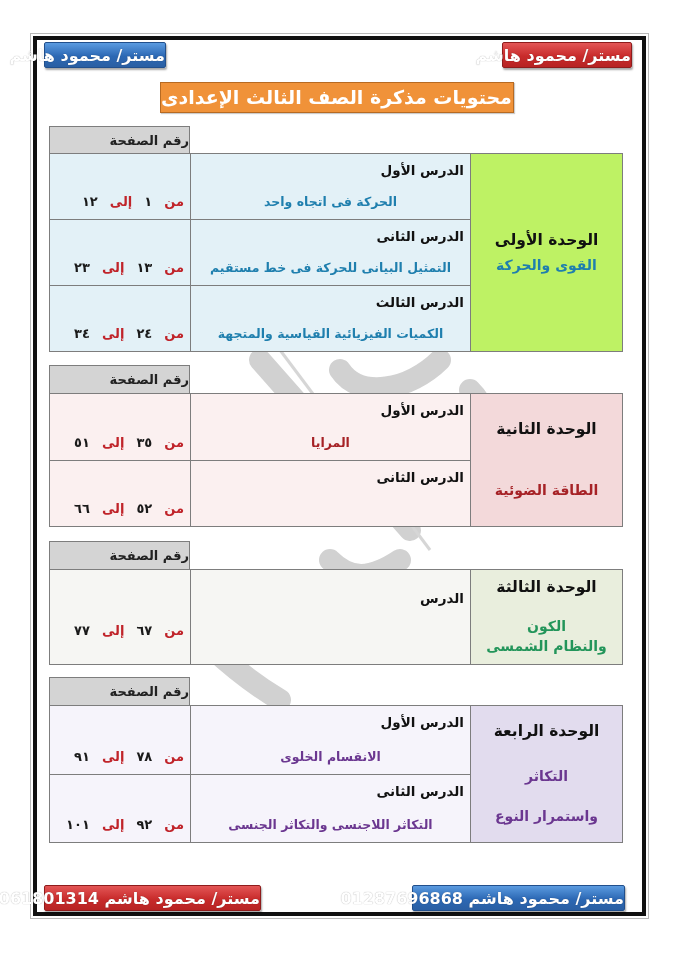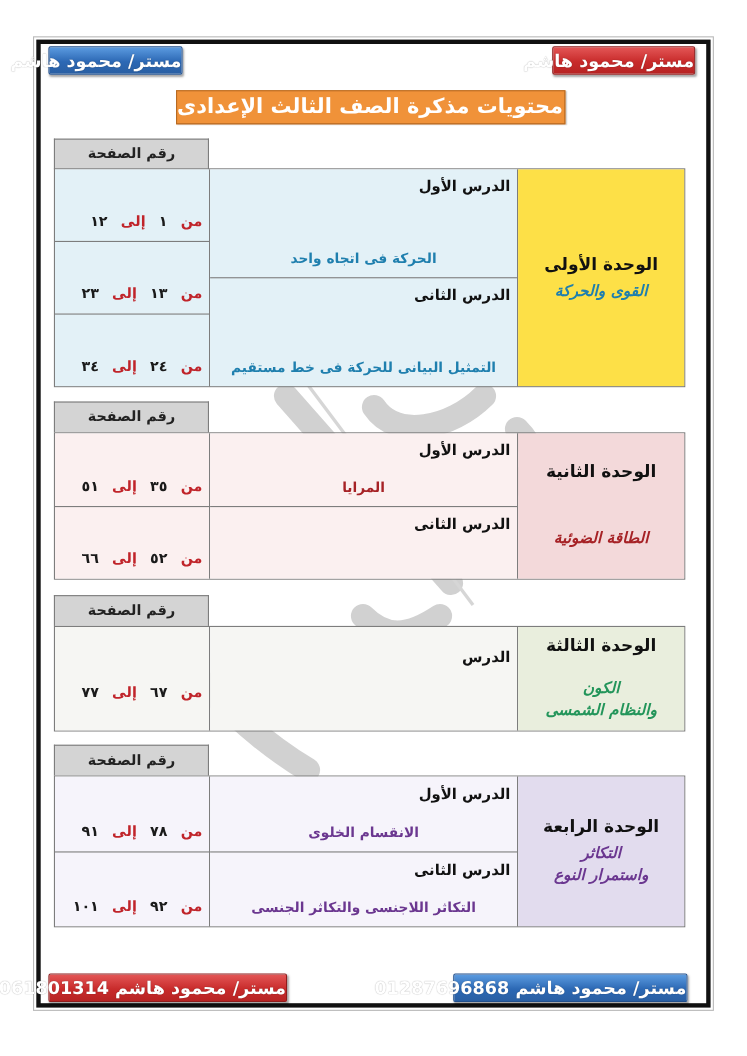--- a/index.html
+++ b/index.html
@@ -36,21 +36,21 @@
   }
 
   .watermark {
     position: absolute; left: 110px; top: 330px; width: 420px; height: 400px;
     pointer-events: none;
   }
 
   .page-head {
     position: absolute; left: 49px; width: 141px; height: 28px;
     background: #d4d4d4; border: 1px solid #7d7d7d; border-bottom: none;
-    text-align: center; font-weight: bold; font-size: 13px; line-height: 27px;
+    text-align: right; font-weight: bold; font-size: 13px; line-height: 27px;
     direction: rtl; color: #222;
   }
 
   .section {
     position: absolute; left: 49px; width: 574px;
     border: 1px solid #7d7d7d; display: flex; direction: ltr;
   }
   .col-pages { width: 141px; border-right: 1px solid #7d7d7d; display: flex; flex-direction: column; }
   .col-lessons { width: 280px; border-right: 1px solid #7d7d7d; display: flex; flex-direction: column; }
   .col-unit { flex: 1; display: flex; flex-direction: column; justify-content: center; align-items: center; direction: rtl; text-align: center; }
@@ -68,37 +68,37 @@
   .lesson-label {
     position: absolute; right: 6px; top: 8px; direction: rtl;
     font-weight: bold; font-size: 13.5px; color: #111;
   }
   .lesson-title {
     position: absolute; left: 0; right: 0; bottom: 10px; text-align: center;
     direction: rtl; font-weight: bold; font-size: 12.5px;
   }
 
   .unit-name { font-weight: bold; font-size: 15.5px; color: #111; margin-bottom: 6px; }
-  .unit-sub { font-weight: bold; font-size: 14px; line-height: 20px; font-style: italic; }
+  .unit-sub { font-weight: bold; font-size: 14px; line-height: 20px; }
 
   
   .s1 .cell, .s1 .col-unit { background: #e3f1f7; }
-  .s1 .col-unit { background: #fde047; }
+  .s1 .col-unit { background: #bef264; }
   .s1 .lesson-title, .s1 .unit-sub { color: #1f7fae; }
 
   .s2 .cell { background: #fbf0f0; }
   .s2 .col-unit { background: #f3d9da; gap: 36px; }
   .s2 .lesson-title, .s2 .unit-sub { color: #a62226; }
 
   .s3 .cell { background: #f6f6f3; }
   .s3 .col-unit { background: #e9eedd; }
   .s3 .lesson-title, .s3 .unit-sub { color: #23955a; }
 
   .s4 .cell { background: #f6f4fb; }
-  .s4 .col-unit { background: #e2dcee; }
+  .s4 .col-unit { background: #e2dcee; gap: 20px; }
   .s4 .lesson-title, .s4 .unit-sub { color: #6b3790; }
 </style>
 </head>
 <body>
 
 <div class="outer-frame"></div>
 <div class="inner-frame"></div>
 
 <svg class="watermark" viewBox="0 0 420 400">
   <g fill="none" stroke="#c9c9c9" stroke-width="22" stroke-linecap="round" opacity="0.85">
@@ -149,20 +149,24 @@
   </div>
   <div class="col-lessons">
     <div class="cell">
       <div class="lesson-label">الدرس الأول</div>
       <div class="lesson-title">الحركة فى اتجاه واحد</div>
     </div>
     <div class="cell">
       <div class="lesson-label">الدرس الثانى</div>
       <div class="lesson-title">التمثيل البيانى للحركة فى خط مستقيم</div>
     </div>
+    <div class="cell">
+      <div class="lesson-label">الدرس الثالث</div>
+      <div class="lesson-title">الكميات الفيزيائية القياسية والمتجهة</div>
+    </div>
   </div>
   <div class="col-unit">
     <div class="unit-name">الوحدة الأولى</div>
     <div class="unit-sub">القوى والحركة</div>
   </div>
 </div>
 
 <div class="page-head" style="top:365px;">رقم الصفحة</div>
 <div class="section s2" style="top:393px; height:134px;">
   <div class="col-pages">

